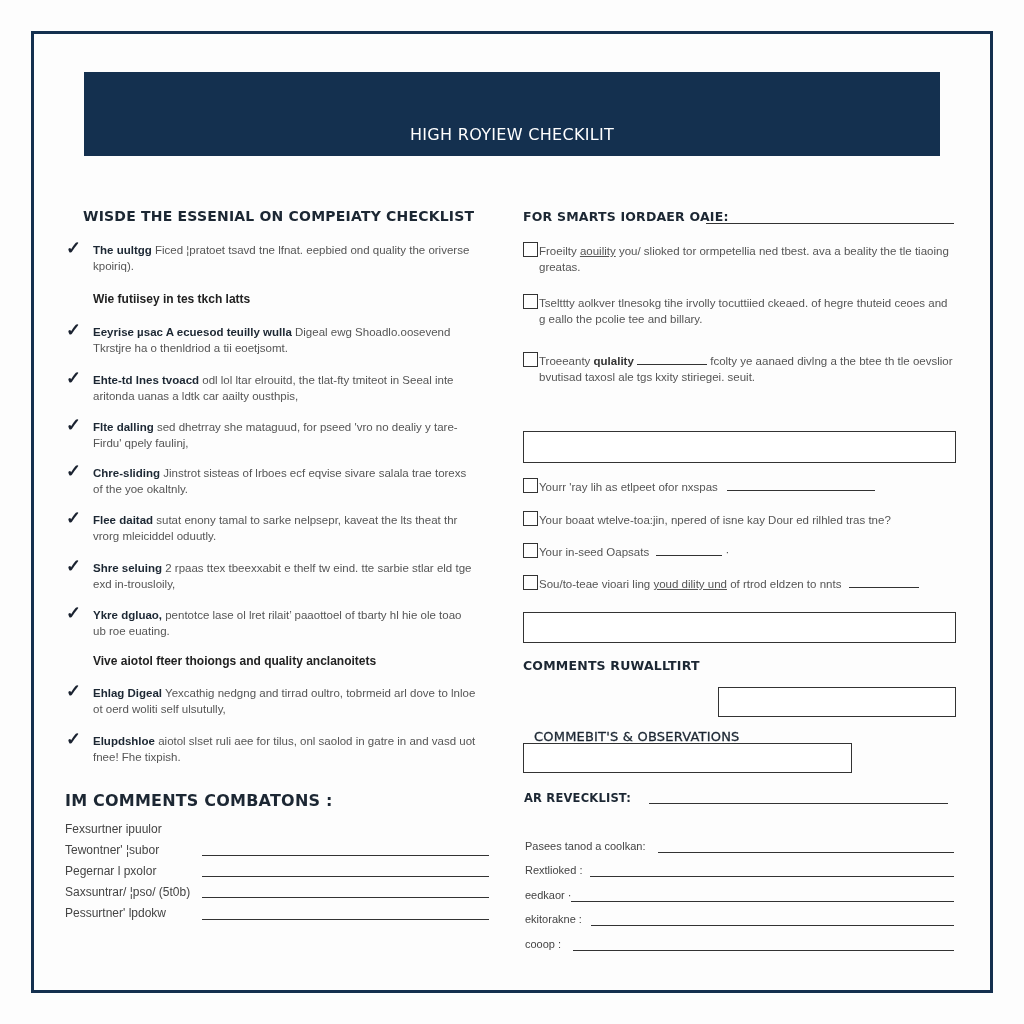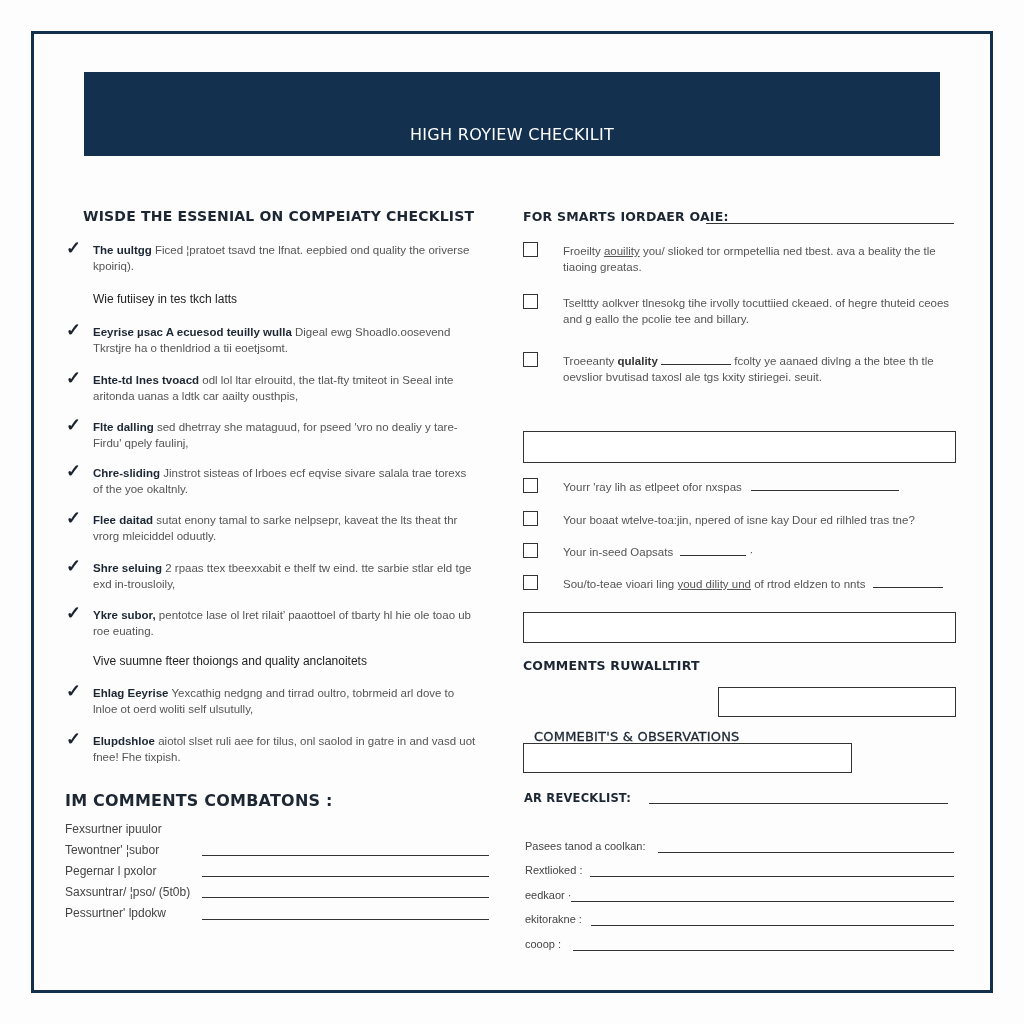--- a/index.html
+++ b/index.html
@@ -4,28 +4,28 @@
 <style>
   html, body { margin:0; padding:0; }
   body { width:1024px; height:1024px; background:#fdfdfd; position:relative; overflow:hidden;
          font-family:"Liberation Sans", sans-serif; color:#1c2733; }
   .frame { position:absolute; left:31px; top:31px; width:956px; height:956px; border:3px solid #14304f; box-sizing:content-box; }
   .banner { position:absolute; left:84px; top:72px; width:856px; height:84px; background:#14304f; color:#fff; text-align:center; }
   .banner .t1 { position:absolute; left:0; right:0; top:15px; font-size:28px; font-weight:bold; letter-spacing:0.3px; font-family:"DejaVu Sans", sans-serif; }
   .banner .t2 { position:absolute; left:0; right:0; top:53px; font-size:16px; letter-spacing:0.3px; font-family:"DejaVu Sans", sans-serif; }
   .abs { position:absolute; }
   .h-sec { font-family:"DejaVu Sans", sans-serif; font-size:14px; font-weight:bold; color:#1c2733; white-space:nowrap; letter-spacing:0.2px; }
-  .h-sub { font-size:12px; font-weight:normal; color:#222; white-space:nowrap;text-align:center; }
+  .h-sub { font-size:12px; font-weight:bold; color:#222; white-space:nowrap;text-align:center; }
   .check-item { position:absolute; left:66px; width:410px; font-size:11.5px; line-height:16px; color:#555; }
   .check-item .tick { position:absolute; left:0; top:-2px; font-size:18px; color:#1a2230; font-weight:bold; }
   .check-item .txt { margin-left:27px; display:block; }
   .check-item .lead { font-weight:bold; color:#1c2733; }
   .box-item { position:absolute; left:523px; width:432px; font-size:11.5px; line-height:16px; color:#555; }
   .box-item .cb { position:absolute; left:0; top:-1px; width:13px; height:13px; border:1.5px solid #333; background:#fff; }
-  .box-item .txt { margin-left:40px; display:block; }
+  .box-item .txt { margin-left:16px; display:block; }
   .blank { display:inline-block; border-bottom:1.4px solid #333; height:11px; vertical-align:baseline; }
   .rule { position:absolute; height:0; border-top:1.4px solid #333; }
   .field { position:absolute; border:1.6px solid #333; background:#fff; box-sizing:border-box; }
   .lbl { position:absolute; font-size:12px; color:#444; white-space:nowrap; }
   .lbl-sm { position:absolute; font-size:11px; color:#444; white-space:nowrap; }
   u.ul { text-decoration:underline; }
 </style>
 </head>
 <body>
 
@@ -63,28 +63,28 @@
 <div class="check-item" style="top:512px;">
   <span class="tick">✓</span>
   <span class="txt"><span class="lead">Flee daitad</span><span> sutat enony tamal to sarke nelpsepr, kaveat the lts theat thr vrorg mleiciddel oduutly.</span></span>
 </div>
 <div class="check-item" style="top:560px;">
   <span class="tick">✓</span>
   <span class="txt"><span class="lead">Shre seluing</span><span> 2 rpaas ttex tbeexxabit e thelf tw eind. tte sarbie stlar eld tge exd in-trousloily,</span></span>
 </div>
 <div class="check-item" style="top:607px;">
   <span class="tick">✓</span>
-  <span class="txt"><span class="lead">Ykre subor,</span><span> pentotce lase ol lret rilait’ paaottoel of tbarty hl hie ole toao ub roe euating.</span></span>
+  <span class="txt"><span class="lead">Ykre dgluao,</span><span> pentotce lase ol lret rilait’ paaottoel of tbarty hl hie ole toao ub roe euating.</span></span>
 </div>
 
-<div class="abs h-sub" style="left:93px; top:654px;">Vive suumne fteer thoiongs and quality anclanoitets</div>
+<div class="abs h-sub" style="left:93px; top:654px;">Vive aiotol fteer thoiongs and quality anclanoitets</div>
 
 <div class="check-item" style="top:685px;">
   <span class="tick">✓</span>
-  <span class="txt"><span class="lead">Ehlag Eeyrise</span><span> Yexcathig nedgng and tirrad oultro, tobrmeid arl dove to lnloe ot oerd woliti self ulsutully,</span></span>
+  <span class="txt"><span class="lead">Ehlag Digeal</span><span> Yexcathig nedgng and tirrad oultro, tobrmeid arl dove to lnloe ot oerd woliti self ulsutully,</span></span>
 </div>
 <div class="check-item" style="top:733px;">
   <span class="tick">✓</span>
   <span class="txt"><span class="lead">Elupdshloe</span><span> aiotol slset ruli aee for tilus, onl saolod in gatre in and vasd uot fnee! Fhe tixpish.</span></span>
 </div>
 
 <div class="abs h-sec" style="left:65px; top:791px; font-size:16px;">IM COMMENTS COMBATONS :</div>
 
 <div class="lbl" style="left:65px; top:822px;">Fexsurtner ipuulor</div>
 <div class="lbl" style="left:65px; top:843px;">Tewontner' ¦subor</div>

